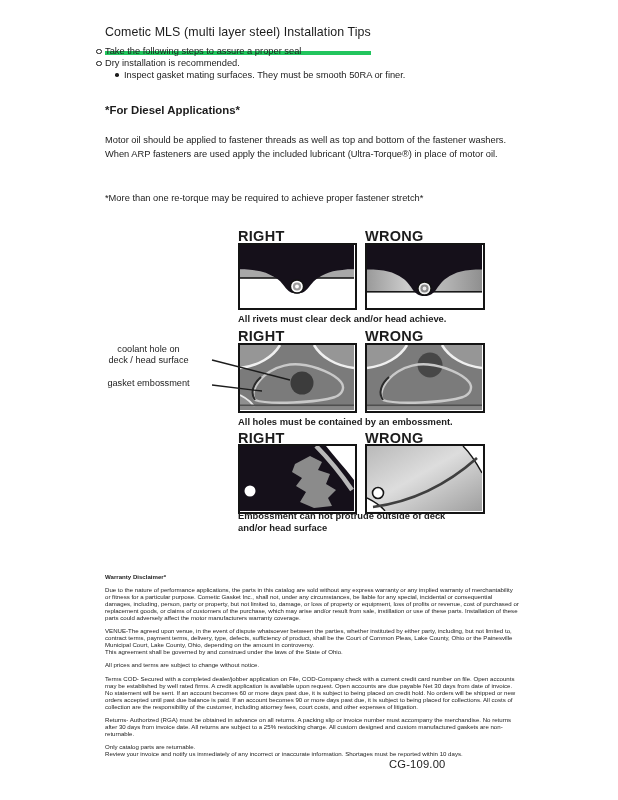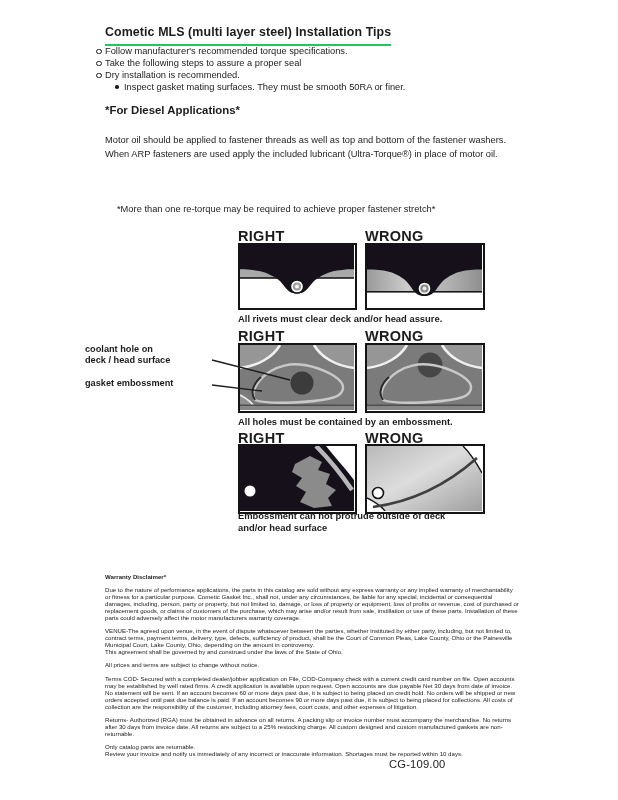--- a/index.html
+++ b/index.html
@@ -1,48 +1,47 @@
 <!DOCTYPE html>
 <html><head>
 <meta charset="utf-8">
 <style>
   html,body{margin:0;padding:0;background:#ffffff;}
   #page{position:relative;width:618px;height:800px;background:#ffffff;
         font-family:"Liberation Sans",sans-serif;color:#1c1c1c;overflow:hidden;}
   .abs{position:absolute;}
-  .title{left:105px;top:25px;font-size:12.4px;font-weight:bold;
-         border-bottom:2px solid #22c55e;padding-bottom:5px;letter-spacing:0.1px;}
+  .title{left:105px;top:25px;font-size:12.4px;font-weight:normal;
+         border-bottom:4px solid #22c55e;padding-bottom:12px;letter-spacing:0.1px;}
   .bullets{left:96px;top:45px;width:480px;font-size:9.3px;line-height:12px;}
   .b-row{position:relative;padding-left:9px;}
   .b-row::before{content:"";position:absolute;left:0;top:3.5px;width:3.5px;height:3.5px;
          border:1px solid #1c1c1c;border-radius:50%;background:transparent;}
   .sb-row{position:relative;margin-left:19px;padding-left:9px;}
   .sb-row::before{content:"";position:absolute;left:0;top:4px;width:3.6px;height:3.6px;
          border-radius:50%;background:#1c1c1c;}
   .diesel-h{left:105px;top:104px;font-size:11.4px;font-weight:bold;}
   .para{left:105px;width:426px;font-size:9.3px;line-height:13.8px;}
-  .p1{top:134px;} .p2{top:166px;} .pnote{top:203px;margin-left:12px;}
+  .p1{top:134px;} .p2{top:166px;} .pnote{top:192px;}
   .figlab{font-size:14.5px;font-weight:600;width:120px;text-align:left;letter-spacing:0.3px;}
   .figbox{box-sizing:border-box;border:2.5px solid #141414;background:#fff;line-height:0;}
   .caption{font-size:9.4px;font-weight:bold;line-height:11.5px;white-space:pre-line;}
-  .ann{font-size:9.2px;line-height:11px;text-align:left;white-space:pre-line;font-weight:bold;}
+  .ann{font-size:9.2px;line-height:11px;text-align:center;white-space:pre-line;}
   .disclaimer{left:105px;top:573px;width:414px;font-size:6.1px;line-height:7.05px;}
   .disclaimer .dh{font-weight:bold;margin:0 0 6px 0;}
   .disclaimer p{margin:0 0 6px 0;white-space:pre-line;}
   .footer{left:389px;top:758px;font-size:11.2px;letter-spacing:0.2px;}
 </style>
 </head>
 <body>
 
 <div id="page">
 
   <div class="abs title">Cometic MLS (multi layer steel) Installation Tips</div>
 
   <div class="abs bullets">
-    <div class="b-row">Follow manufacturer's recommended torque specifications.</div>
     <div class="b-row">Take the following steps to assure a proper seal</div>
     <div class="b-row">Dry installation is recommended.</div>
     <div class="sb-row">Inspect gasket mating surfaces.  They must be smooth 50RA or finer.</div>
   </div>
 
   <div class="abs diesel-h">*For Diesel Applications*</div>
   <div class="abs para p1">Motor oil should be applied to fastener threads as well as top and bottom of the fastener washers. When ARP fasteners are used apply the included lubricant (Ultra-Torque®) in place of motor oil.</div>
   <div class="abs para pnote">*More than one re-torque may be required to achieve proper fastener stretch*</div>
 
   <div class="abs figlab" style="left:238px;top:228px;">RIGHT</div>
@@ -73,21 +72,21 @@
       <rect width="115" height="62" fill="#ffffff"></rect>
       <rect y="20" width="115" height="26" fill="url(#g1)"></rect>
       <rect y="46" width="115" height="1.6" fill="#191919"></rect>
       <path d="M0,0 H115 V24.5 C97,24.5 89,26.5 79,33.5 C69,40.5 69.5,51 57.5,51 C45.5,51 46,40.5 36,33.5 C26,26.5 18,24.5 0,24.5 Z" fill="#15101a"></path>
       <circle cx="57.5" cy="43.5" r="6.6" fill="#f2f2f2" stroke="#111111" stroke-width="1.5"></circle>
       <circle cx="57.5" cy="43.5" r="4.1" fill="#8a8a8a"></circle>
       <circle cx="57.5" cy="43.5" r="1.9" fill="#e9e9e9"></circle>
     </svg>
   </div>
 
-  <div class="abs caption" style="left:238px;top:313px;">All rivets must clear deck and/or head assure.</div>
+  <div class="abs caption" style="left:238px;top:313px;">All rivets must clear deck and/or head achieve.</div>
 
   <div class="abs figlab" style="left:238px;top:328px;">RIGHT</div>
   <div class="abs figlab" style="left:365px;top:328px;">WRONG</div>
 
   <div class="abs ann" style="left:85px;top:344px;width:127px;">coolant hole on
 deck / head surface</div>
   <div class="abs ann" style="left:85px;top:378px;width:127px;">gasket embossment</div>
 
   <div class="abs figbox" style="left:238px;top:343px;width:119px;height:70px;">
     <svg width="114" height="65" viewBox="0 0 114 65">

